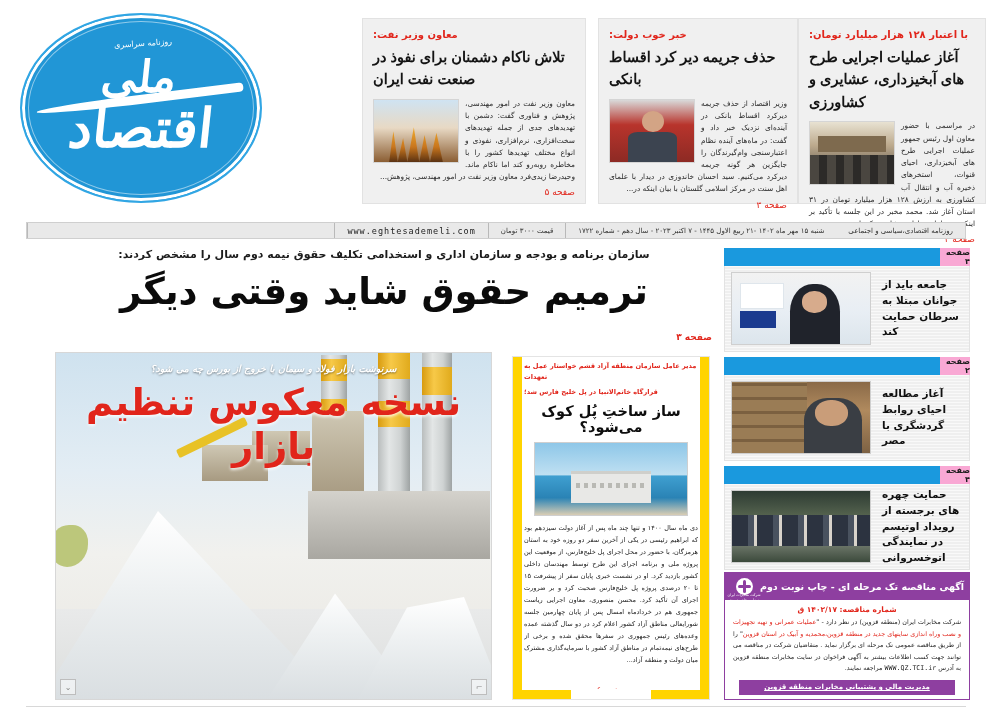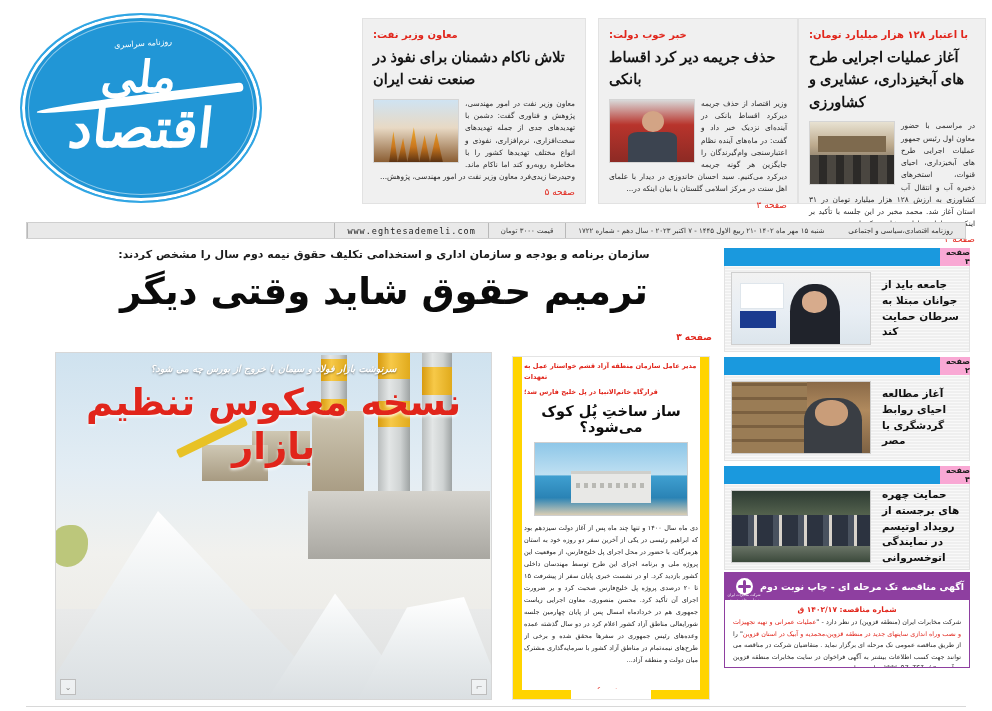--- a/index.html
+++ b/index.html
@@ -573,21 +573,21 @@
     position:absolute; left:0; bottom:0; width:100%; height:22%;
     background: linear-gradient(180deg,#6a7467 0%, #3c4a3c 100%);
   }
 
   
   .advert {
     position: absolute;
     right: 22px;
     top: 572px;
     width: 246px;
-    height: 96px;
+    height: 128px;
     border: 1px solid #8e3fa0;
     background: #ffffff;
     box-sizing: border-box;
     overflow: hidden;
   }
   .ad-head {
     height: 27px;
     background: #8e3fa0;
     display: flex;
     flex-direction: row-reverse;

